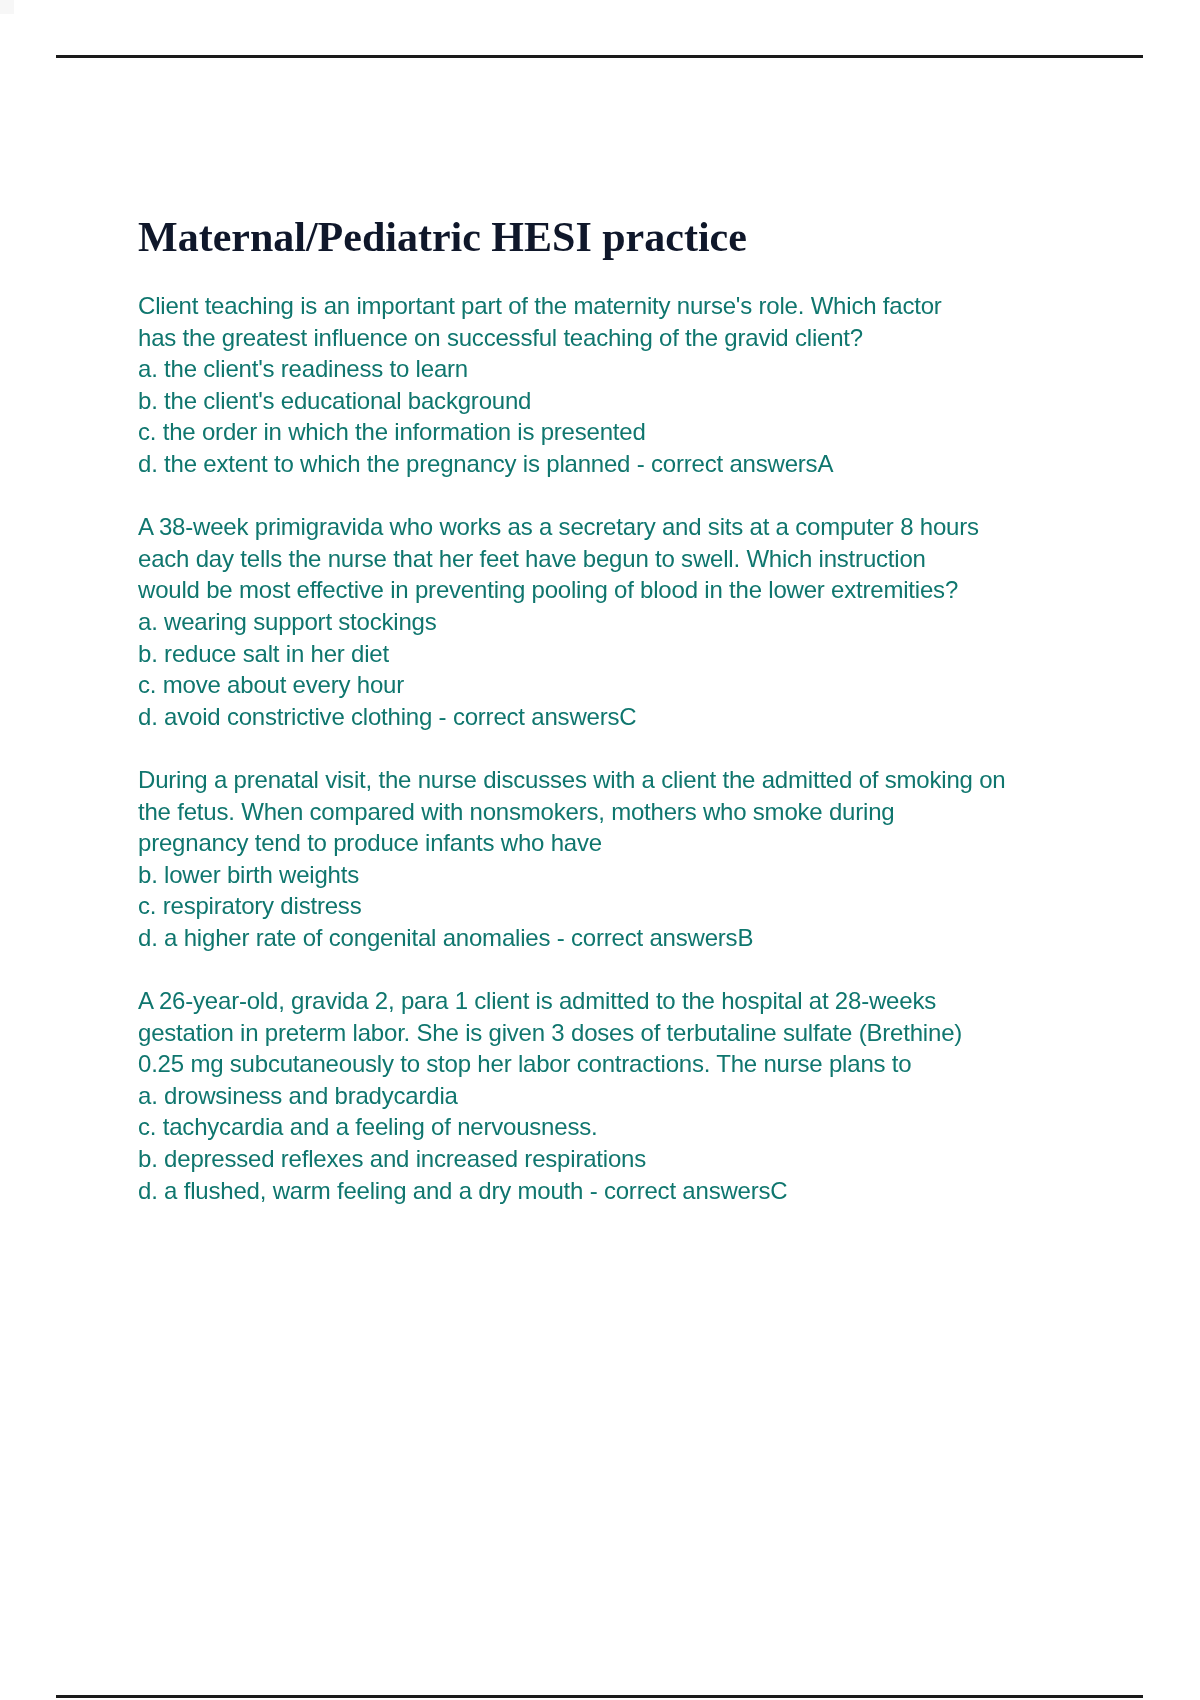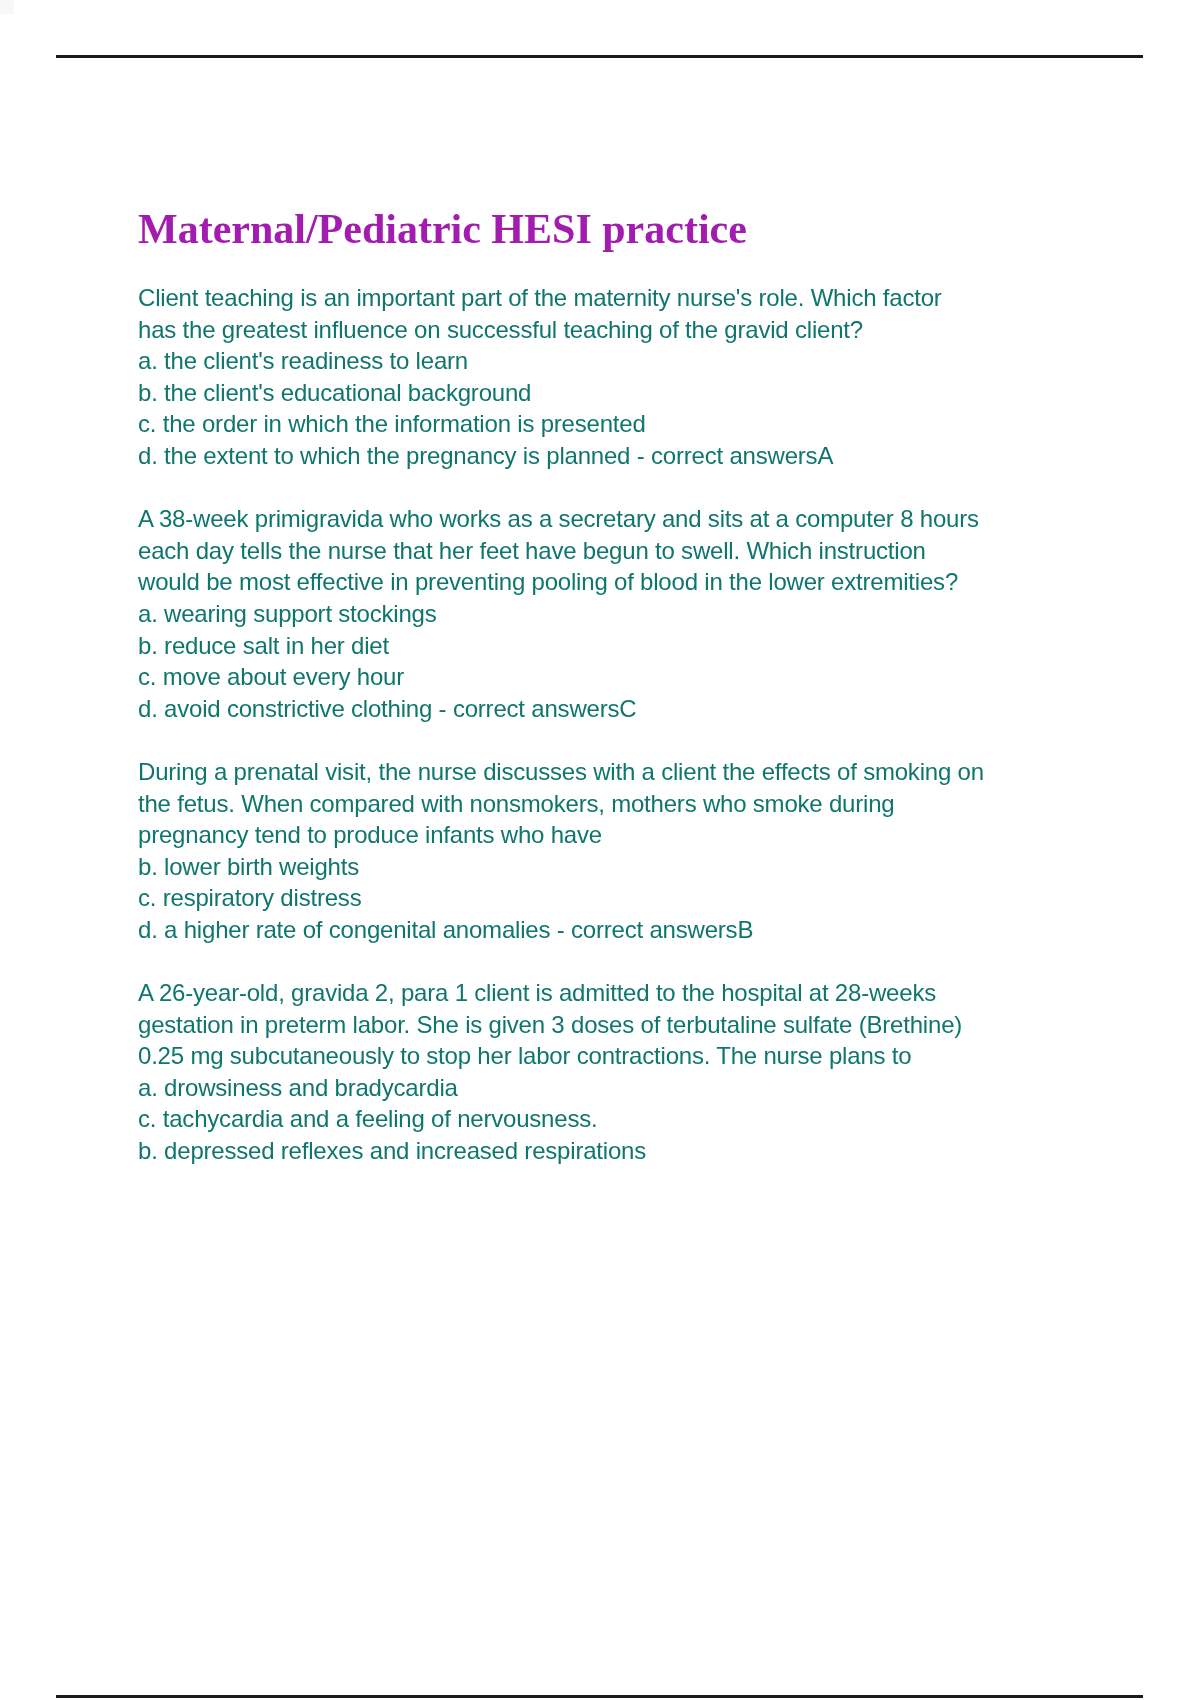--- a/index.html
+++ b/index.html
@@ -35,22 +35,22 @@
     position: absolute;
     left: 138px;
     top: 203px;
     width: 960px;
   }
   .doc-title {
     font-family: "Liberation Serif", serif;
     font-weight: 700;
     font-size: 42px;
     line-height: 52px;
-    color: #a21caf;
-    margin: 0 0 27px 0;
+    color: #0f172a;
+    margin: 8px 0 27px 0;
     white-space: nowrap;
   }
   .question-block {
     margin: 0 0 31.6px 0;
   }
   .question-block:last-child {
     margin-bottom: 0;
   }
   .text-line {
     font-size: 24px;
@@ -81,31 +81,32 @@
       <div class="question-block">
         <div class="text-line">A 38-week primigravida who works as a secretary and sits at a computer 8 hours</div>
         <div class="text-line">each day tells the nurse that her feet have begun to swell. Which instruction</div>
         <div class="text-line">would be most effective in preventing pooling of blood in the lower extremities?</div>
         <div class="text-line">a. wearing support stockings</div>
         <div class="text-line">b. reduce salt in her diet</div>
         <div class="text-line">c. move about every hour</div>
         <div class="text-line">d. avoid constrictive clothing - correct answersC</div>
       </div>
       <div class="question-block">
-        <div class="text-line">During a prenatal visit, the nurse discusses with a client the effects of smoking on</div>
+        <div class="text-line">During a prenatal visit, the nurse discusses with a client the admitted of smoking on</div>
         <div class="text-line">the fetus. When compared with nonsmokers, mothers who smoke during</div>
         <div class="text-line">pregnancy tend to produce infants who have</div>
         <div class="text-line">b. lower birth weights</div>
         <div class="text-line">c. respiratory distress</div>
         <div class="text-line">d. a higher rate of congenital anomalies - correct answersB</div>
       </div>
       <div class="question-block">
         <div class="text-line">A 26-year-old, gravida 2, para 1 client is admitted to the hospital at 28-weeks</div>
         <div class="text-line">gestation in preterm labor. She is given 3 doses of terbutaline sulfate (Brethine)</div>
         <div class="text-line">0.25 mg subcutaneously to stop her labor contractions. The nurse plans to</div>
         <div class="text-line">a. drowsiness and bradycardia</div>
         <div class="text-line">c. tachycardia and a feeling of nervousness.</div>
         <div class="text-line">b. depressed reflexes and increased respirations</div>
+        <div class="text-line">d. a flushed, warm feeling and a dry mouth - correct answersC</div>
       </div>
     </div>
 </div>
 
 <div class="rule bottom"></div>
 
 </body></html>

